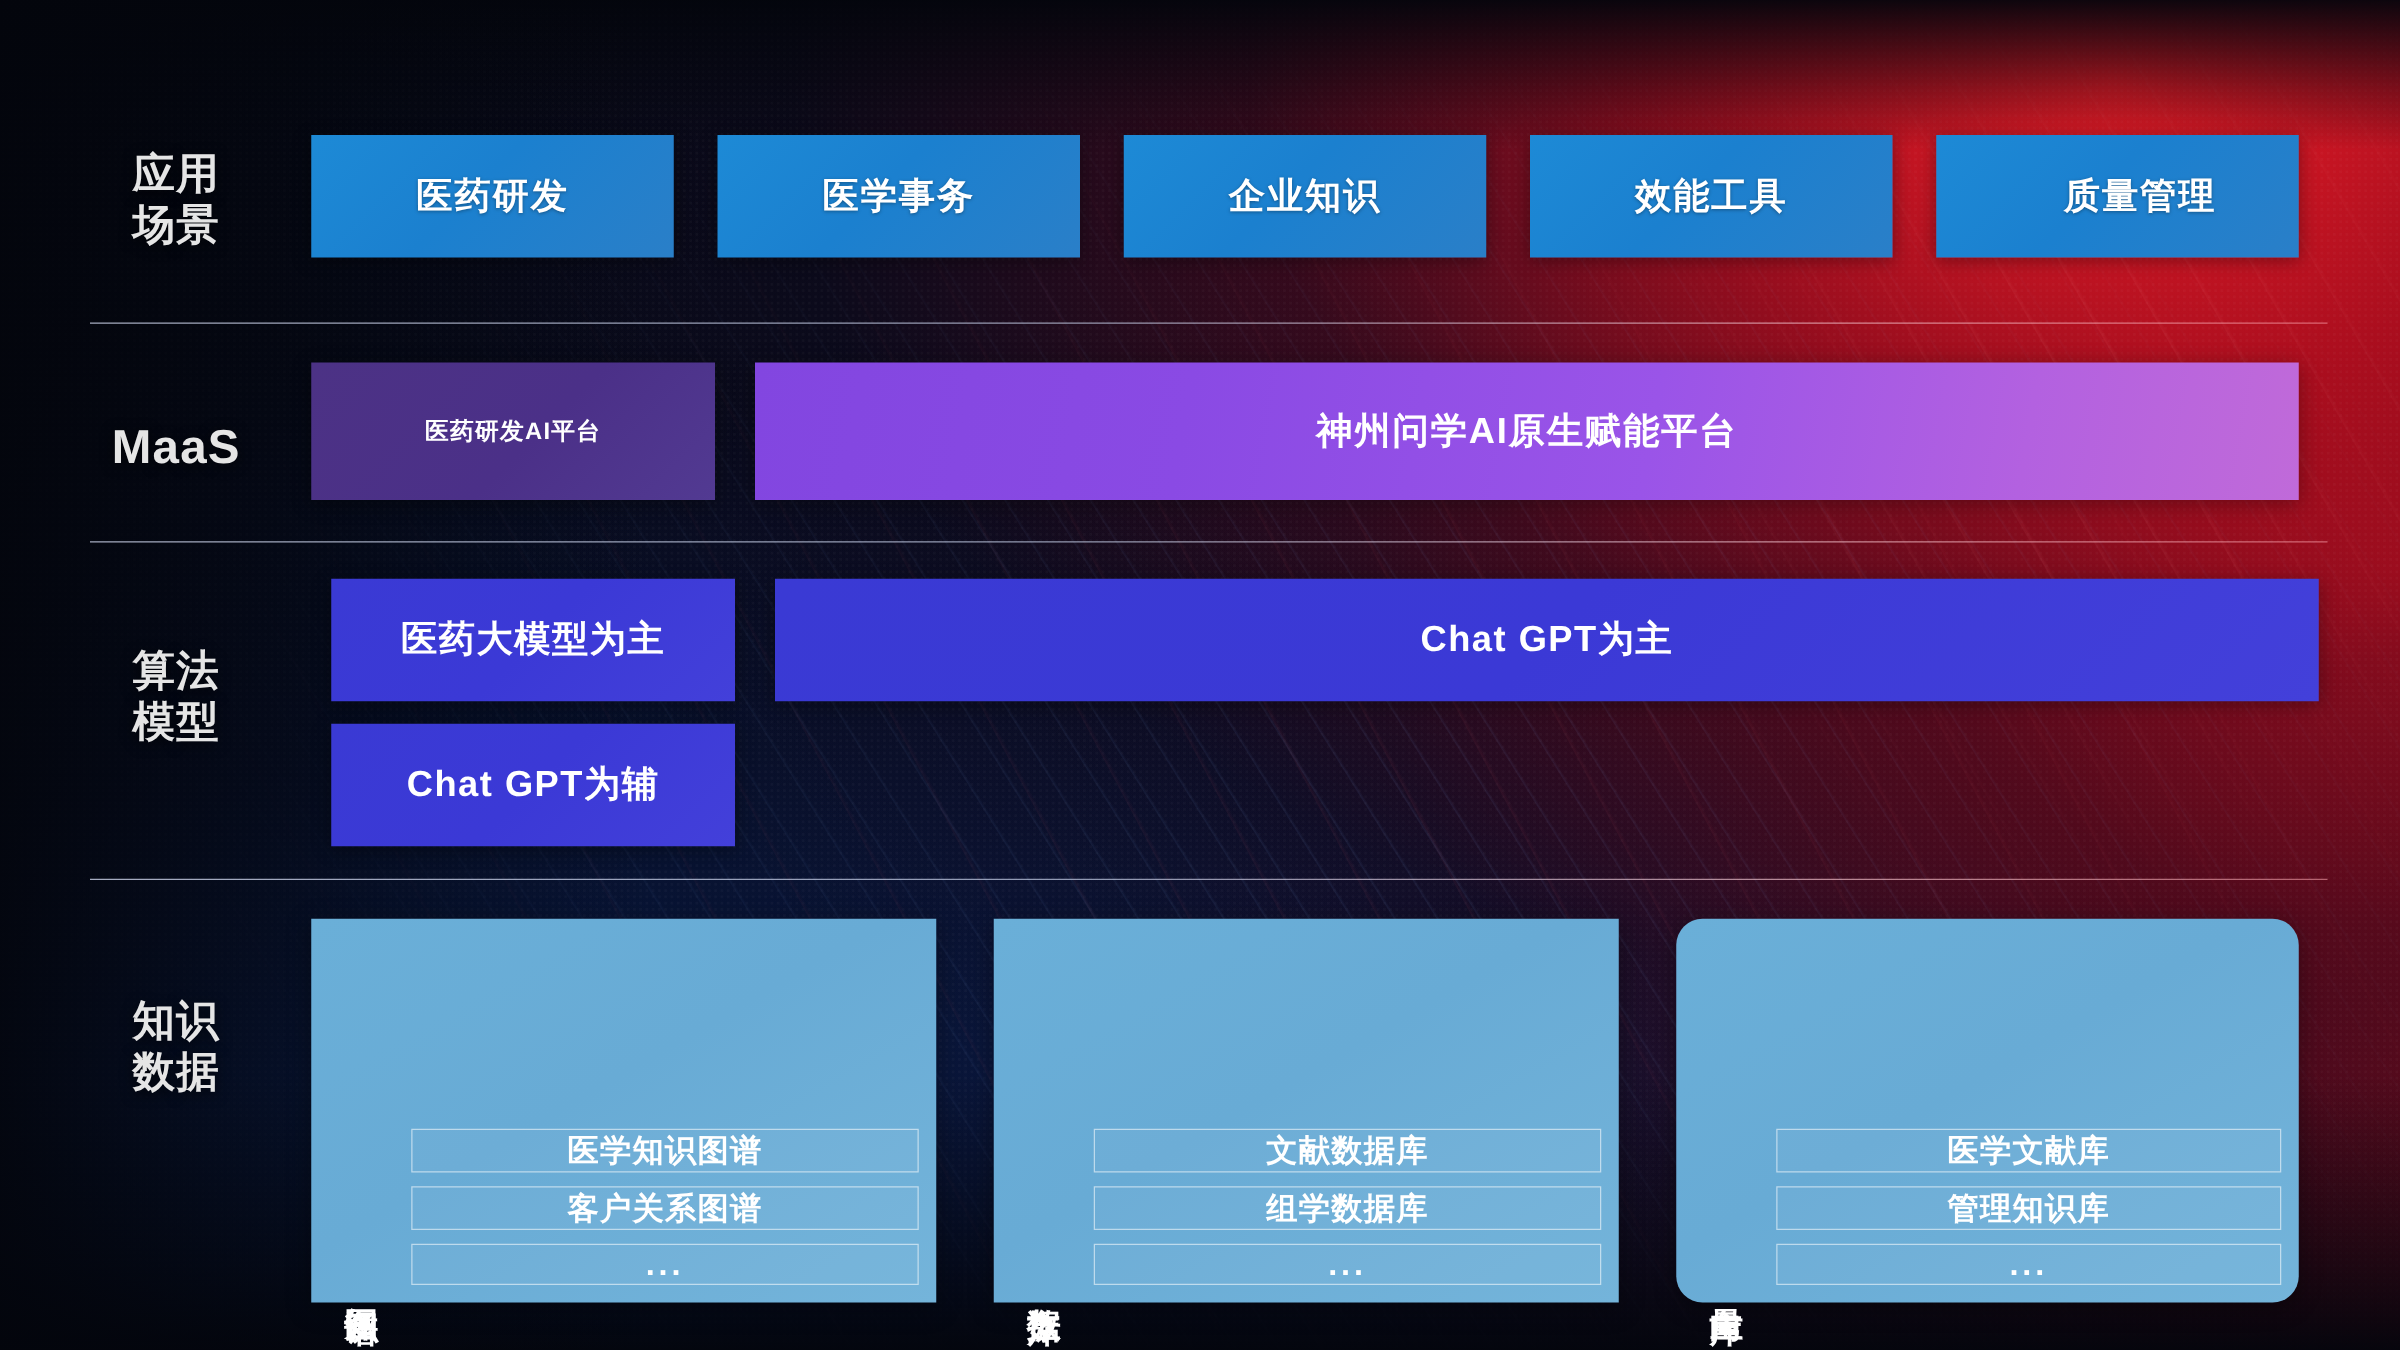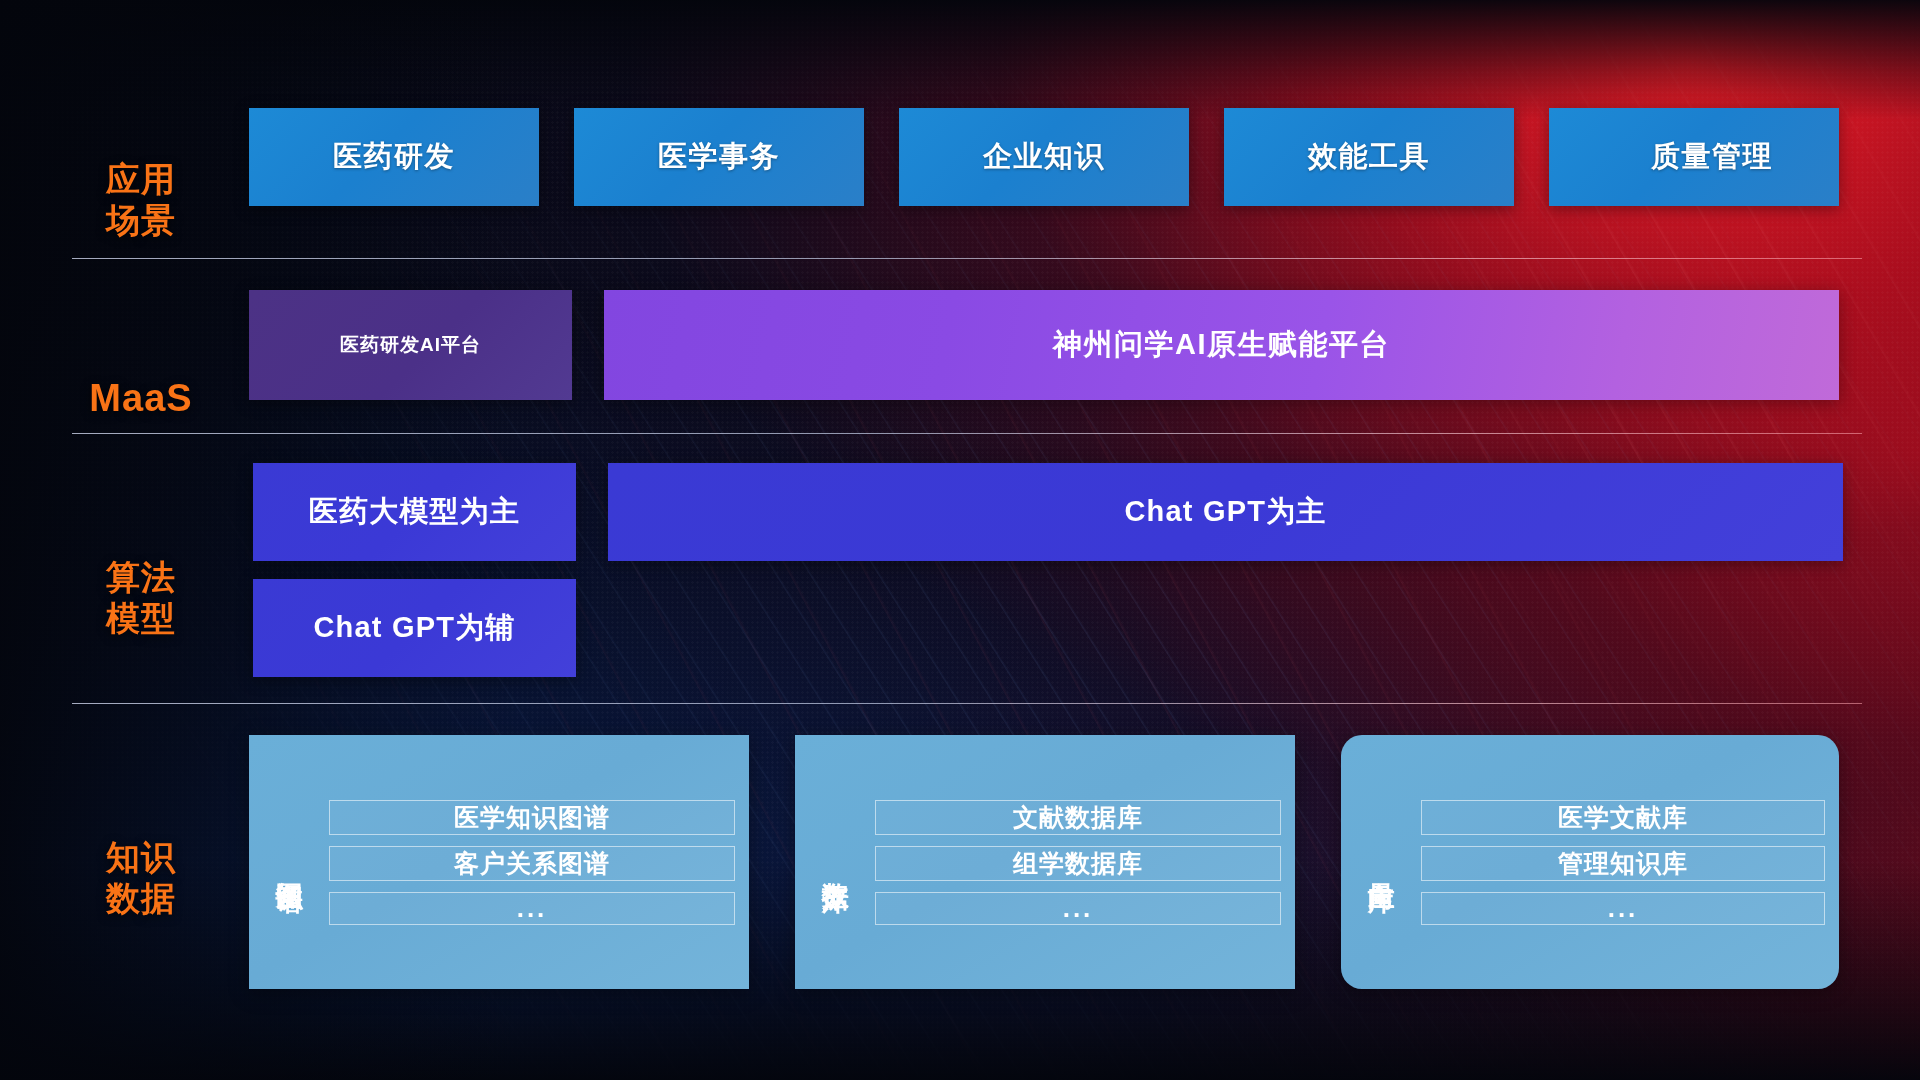--- a/index.html
+++ b/index.html
@@ -68,28 +68,27 @@
   #content {
     position: absolute; inset: 0;
     z-index: 5;
   }
   .row { position: absolute; }
   .rowlabel {
     position: absolute;
     left: 76px;
     width: 130px;
     text-align: center;
-    color: #f97316;
+    color: #e5e5e5;
     font-weight: 700;
     font-size: 34px;
     line-height: 1.20;
     letter-spacing: 1px;
     text-shadow: 0 2px 10px rgba(0,0,0,0.7);
     white-space: pre-line;
-    margin-top: 40px;
   }
   .divider {
     position: absolute;
     left: 72px; right: 58px;
     height: 1px;
     background: linear-gradient(90deg, rgba(205,212,235,0.80) 0%, rgba(195,205,230,0.72) 45%, rgba(240,190,200,0.70) 78%, rgba(255,170,180,0.55) 100%);
   }
 
   
   .app-box {
@@ -122,23 +121,23 @@
   .algo-box {
     position: absolute; height: 98px;
     background: linear-gradient(135deg, #3a3ad4 0%, #3b39d6 50%, #4340da 100%);
     display: flex; align-items: center; justify-content: center;
     color: #ffffff; font-size: 29px; font-weight: 700; letter-spacing: 1.2px;
     box-shadow: 0 3px 14px rgba(0,0,0,0.34);
   }
 
   
   .kgroup {
-    position: absolute; top: 0; height: 254px;
+    position: absolute; top: 0; height: 307px;
     background: linear-gradient(150deg, #6aafd8 0%, #68abd5 45%, #74b4da 100%);
-    display: flex; align-items: center;
+    display: flex; align-items: flex-end;
     padding: 14px 14px 14px 12px;
     box-shadow: 0 4px 18px rgba(0,0,0,0.34);
   }
   .kgroup-title {
     width: 56px;
     flex: 0 0 56px;
     display: flex; align-items: center; justify-content: center;
     color: #ffffff; font-weight: 700; font-size: 27px;
     line-height: 1.12; letter-spacing: 1px;
     writing-mode: vertical-rl;
@@ -207,21 +206,21 @@
       <div class="maas-right" style="left:604px; width:1235px;">
         <span>神州问学AI原生赋能平台</span>
       </div>
     </div>
 
     <div class="divider" style="top:433px;"></div>
 
     <div class="rowlabel" style="top:517px;">算法
 模型</div>
 
-    <div class="row" style="left:4px; top:0; right:0; height:1080px; pointer-events:none;">
+    <div class="row" style="left:16px; top:0; right:0; height:1080px; pointer-events:none;">
       <div class="algo-box" style="left:249px; top:463px; width:323px; pointer-events:auto;">
         <span>医药大模型为主</span>
       </div>
       <div class="algo-box" style="left:604px; top:463px; width:1235px; pointer-events:auto;">
         <span>Chat GPT为主</span>
       </div>
       <div class="algo-box" style="left:249px; top:579px; width:323px; pointer-events:auto;">
         <span>Chat GPT为辅</span>
       </div>
     </div>

